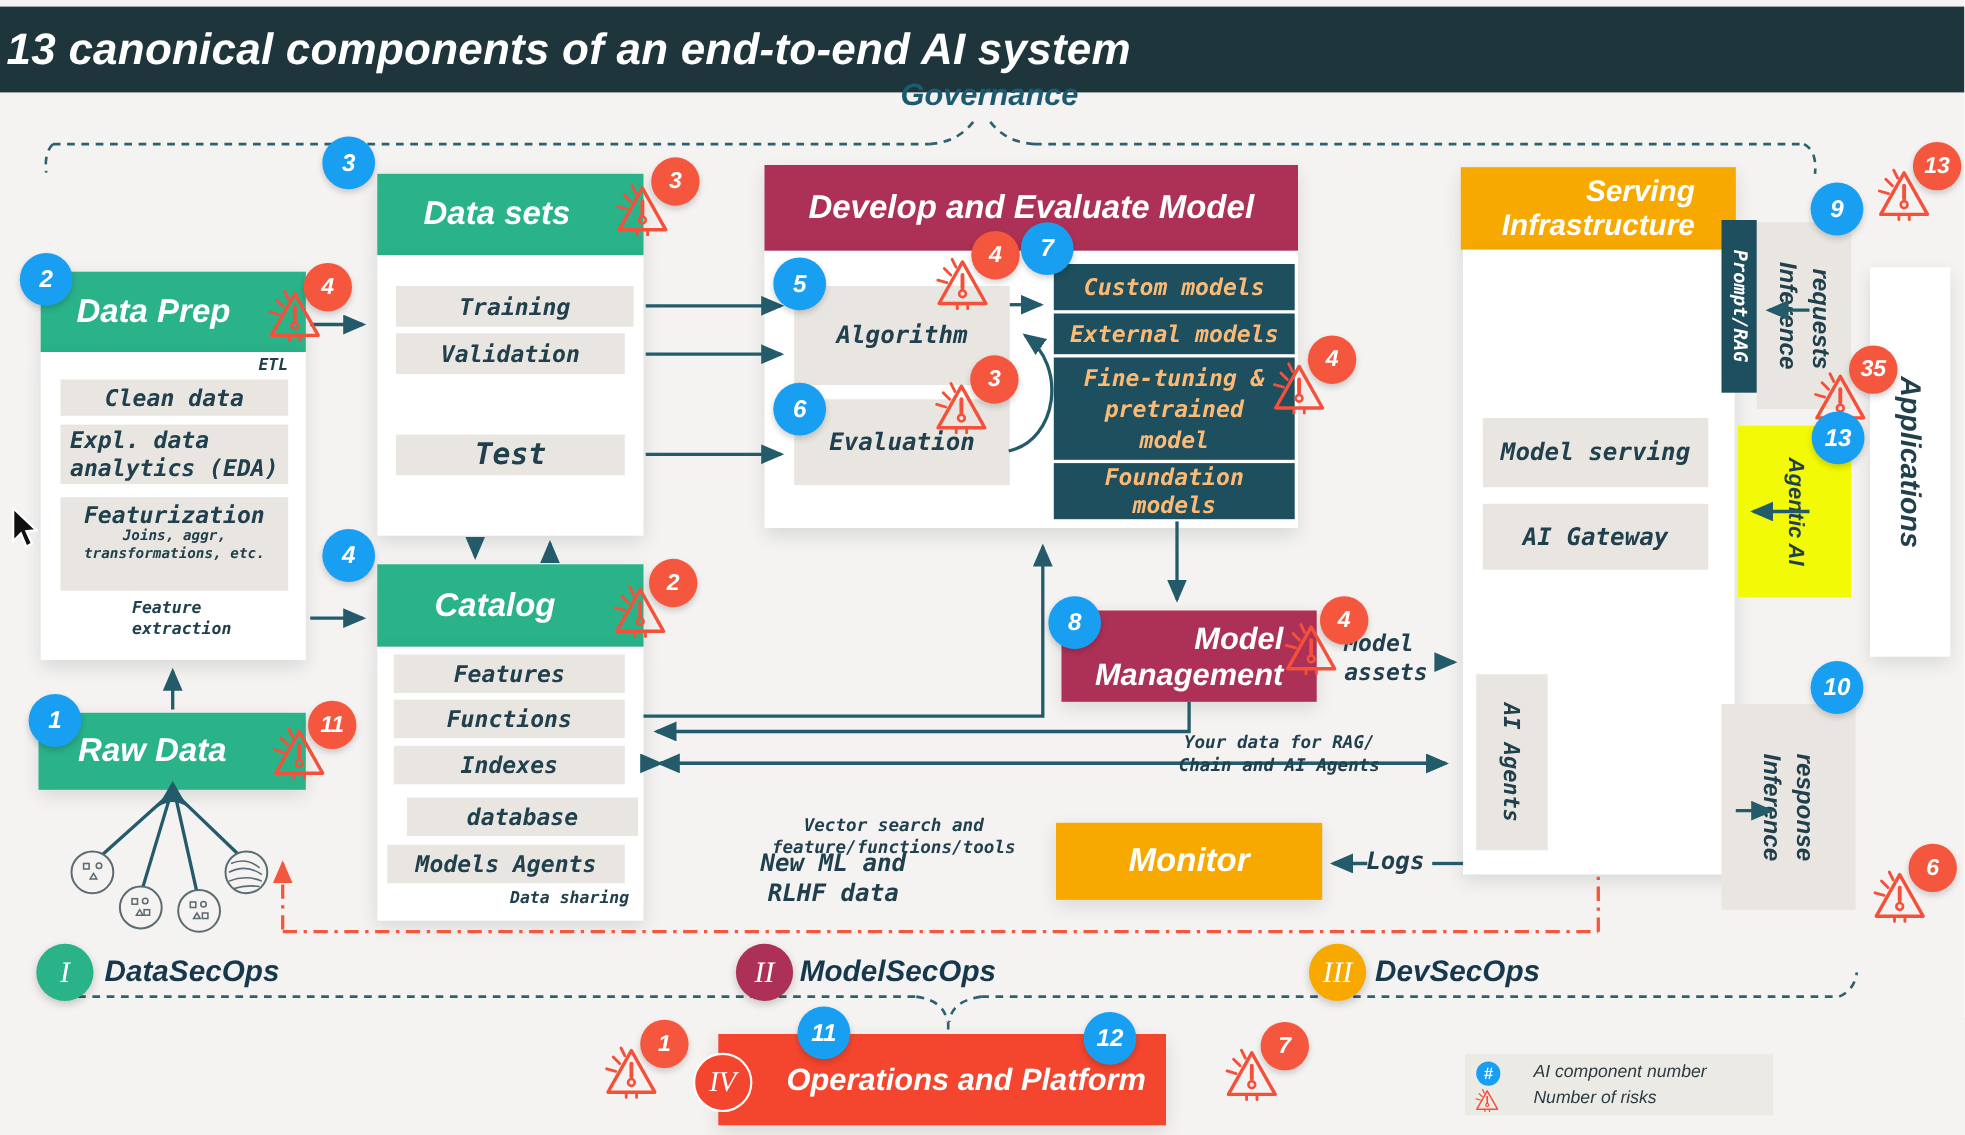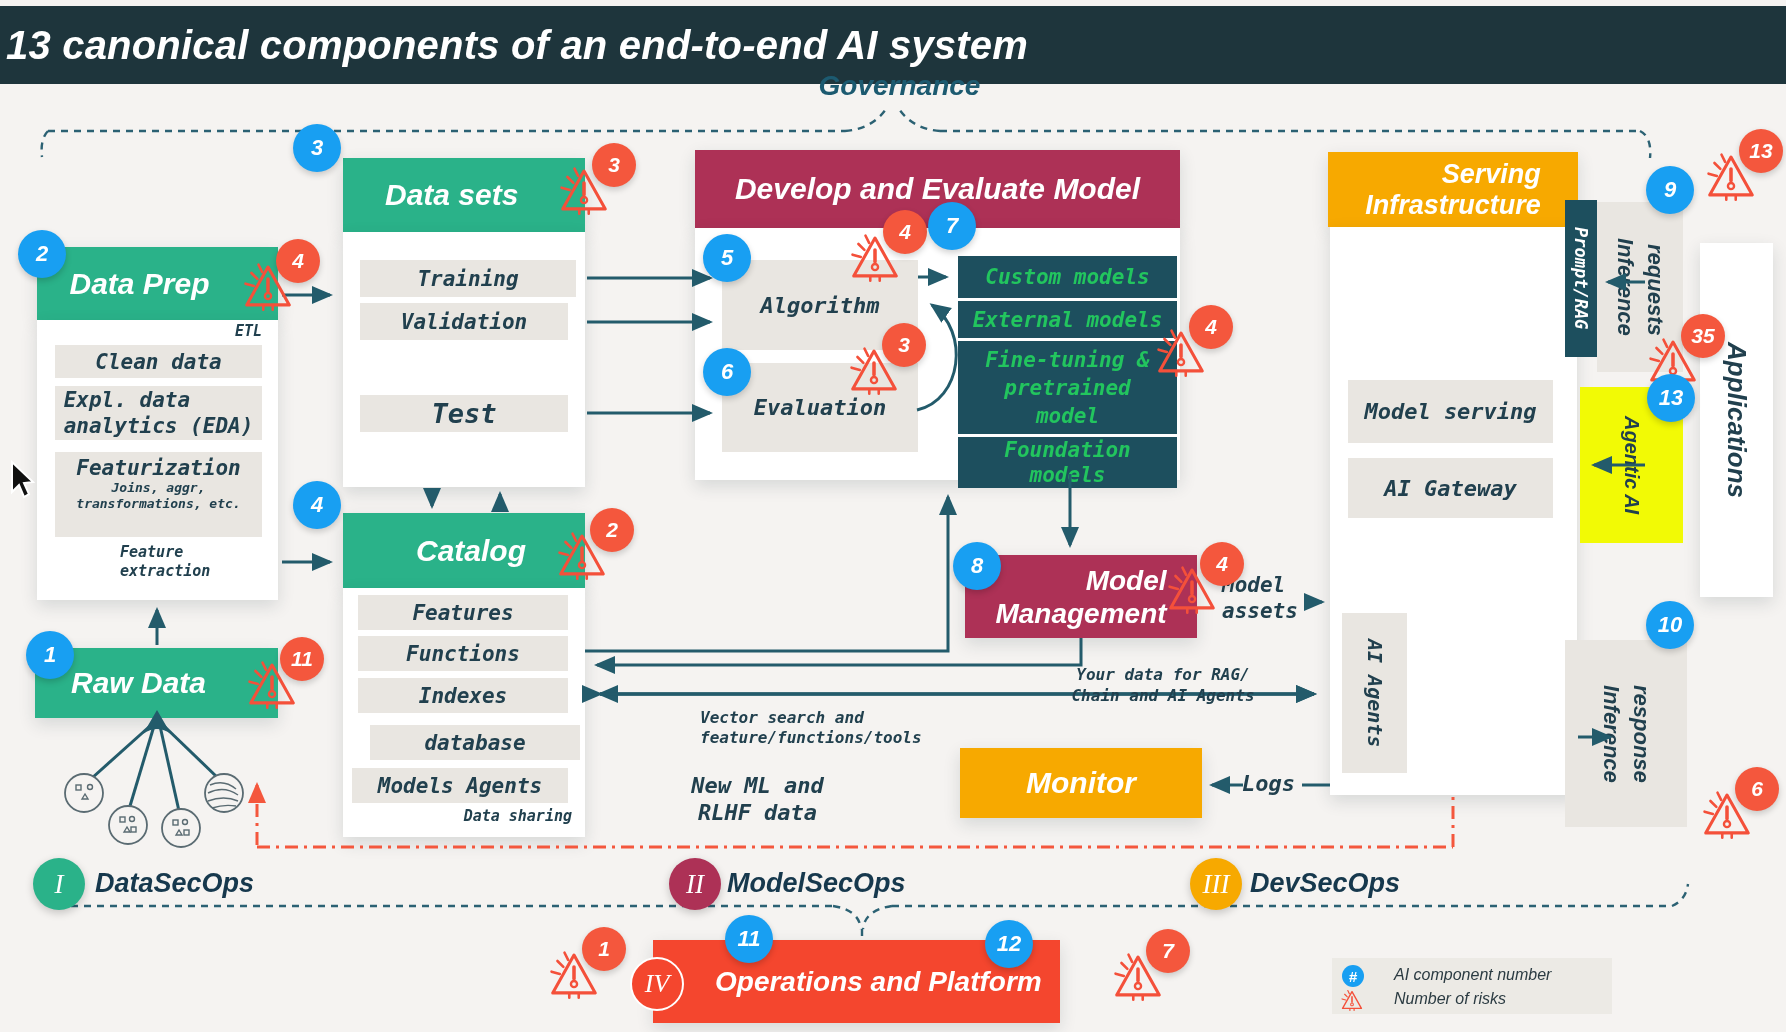--- a/index.html
+++ b/index.html
@@ -17,21 +17,21 @@
   .shadow{box-shadow:0 6px 16px rgba(30,50,60,.14);}
   
   #titlebar{left:0;top:6px;width:1786px;height:78px;background:var(--bar);display:flex;align-items:center;}
   #titlebar span{color:#fff;font-size:40px;font-weight:600;letter-spacing:.2px;margin-left:6px;}
   
   .hdr{color:#fff;font-weight:600;display:flex;align-items:center;}
   .ghdr{background:var(--green);}
   
   .row{background:var(--gray);display:flex;align-items:center;justify-content:center;
        font-family:"DejaVu Sans Mono","Liberation Mono",monospace;font-weight:700;color:var(--ink);}
-  .drow{background:var(--dkteal);color:#22c55e;margin-top:16px;}
+  .drow{background:var(--dkteal);color:#fdba74;}
   .white{background:#fff;}
   
   .bluebadge{width:48px;height:48px;border-radius:50%;background:var(--blue);color:#fff;
     display:flex;align-items:center;justify-content:center;font-size:22px;font-weight:700;
     box-shadow:0 3px 6px rgba(0,0,0,.18);z-index:9;}
   
   .warn{width:78px;height:72px;z-index:8;}
   .warn svg{position:absolute;left:0;bottom:0;width:52px;height:50px;}
   .warn b{position:absolute;right:0;top:0;width:44px;height:44px;border-radius:50%;
     background:var(--redwarn);color:#fff;display:flex;align-items:center;justify-content:center;
@@ -88,56 +88,56 @@
   </div>
 
   <div class="abs hdr ghdr shadow" style="left:343px;top:158px;width:242px;height:74px;font-size:30px;padding-left:42px;box-sizing:border-box">
     <span>Data sets</span>
   </div>
   <div class="abs white shadow" style="left:343px;top:232px;width:242px;height:255px"></div>
   <div class="abs row" style="left:360px;top:260px;width:216px;height:37px;font-size:21px">Training</div>
   <div class="abs row" style="left:360px;top:303px;width:208px;height:37px;font-size:21px">Validation</div>
   <div class="abs row" style="left:360px;top:395px;width:208px;height:37px;font-size:27px">Test</div>
 
-  <div class="abs hdr ghdr shadow" style="left:343px;top:513px;width:242px;height:75px;font-size:30px;padding-left:73px;box-sizing:border-box">
+  <div class="abs hdr ghdr shadow" style="left:343px;top:513px;width:242px;height:75px;font-size:30px;padding-left:52px;box-sizing:border-box">
     <span>Catalog</span>
   </div>
   <div class="abs white shadow" style="left:343px;top:588px;width:242px;height:249px"></div>
   <div class="abs row" style="left:358px;top:595px;width:210px;height:35px;font-size:21px">Features</div>
   <div class="abs row" style="left:358px;top:636px;width:210px;height:35px;font-size:21px">Functions</div>
   <div class="abs row" style="left:358px;top:678px;width:210px;height:35px;font-size:21px">Indexes</div>
   <div class="abs row" style="left:370px;top:725px;width:210px;height:35px;font-size:21px">database</div>
   <div class="abs row" style="left:352px;top:768px;width:216px;height:35px;font-size:21px">Models Agents</div>
   <div class="abs mono" style="left:420px;top:807px;width:152px;text-align:right;font-size:15px">Data sharing</div>
 
   <div class="abs hdr ctr shadow" style="left:695px;top:150px;width:485px;height:78px;background:var(--maroon);font-size:30px">
     <span>Develop and Evaluate Model</span>
   </div>
   <div class="abs white shadow" style="left:695px;top:228px;width:485px;height:252px"></div>
   <div class="abs row" style="left:722px;top:260px;width:196px;height:90px;font-size:22px">Algorithm</div>
-  <div class="abs row" style="left:722px;top:363px;width:196px;height:89px;font-size:22px">Evaluation</div>
+  <div class="abs row" style="left:722px;top:363px;width:196px;height:78px;font-size:22px">Evaluation</div>
   <div class="abs row drow" style="left:958px;top:240px;width:219px;height:42px;font-size:21px">Custom models</div>
   <div class="abs row drow" style="left:958px;top:285px;width:219px;height:37px;font-size:21px">External models</div>
   <div class="abs row drow pre" style="left:958px;top:325px;width:219px;height:93px;font-size:21px;line-height:28px;text-align:center">Fine-tuning &amp;
 pretrained
 model</div>
   <div class="abs row drow pre" style="left:958px;top:421px;width:219px;height:51px;font-size:21px;line-height:25px;text-align:center">Foundation
 models</div>
 
   <div class="abs hdr ctr shadow pre" style="left:965px;top:555px;width:232px;height:83px;background:var(--maroon);font-size:28px;line-height:33px">Model
 Management</div>
   <div class="abs mono pre" style="left:1222px;top:572px;width:110px;font-size:21px;line-height:26px">Model
 assets</div>
 
   <div class="abs hdr ctr shadow" style="left:960px;top:748px;width:242px;height:70px;background:var(--orange);font-size:30px">Monitor</div>
   <div class="abs mono" style="left:1242px;top:771px;font-size:22px">Logs</div>
 
   <div class="abs mono pre" style="left:1068px;top:664px;width:190px;text-align:center;font-size:16px;line-height:21px;z-index:6">Your data for RAG/
 Chain and AI Agents</div>
-  <div class="abs mono pre" style="left:700px;top:708px;width:225px;text-align:left;font-size:16px;line-height:20px">Vector search and
+  <div class="abs mono pre" style="left:700px;top:740px;width:225px;text-align:center;font-size:16px;line-height:20px">Vector search and
 feature/functions/tools</div>
   <div class="abs mono pre" style="left:660px;top:772px;width:195px;text-align:center;font-size:22px;line-height:27px">New ML and
 RLHF data</div>
 
   <div class="abs hdr ctr shadow pre" style="left:1328px;top:152px;width:250px;height:75px;background:var(--orange);font-size:27px;line-height:31px">Serving
 Infrastructure</div>
   <div class="abs white shadow" style="left:1330px;top:227px;width:247px;height:568px"></div>
   <div class="abs row" style="left:1348px;top:380px;width:205px;height:63px;font-size:22px">Model serving</div>
   <div class="abs row" style="left:1348px;top:458px;width:205px;height:60px;font-size:22px">AI Gateway</div>
   <div class="abs row vtext" style="left:1342px;top:613px;width:65px;height:160px;font-size:20px">AI Agents</div>

